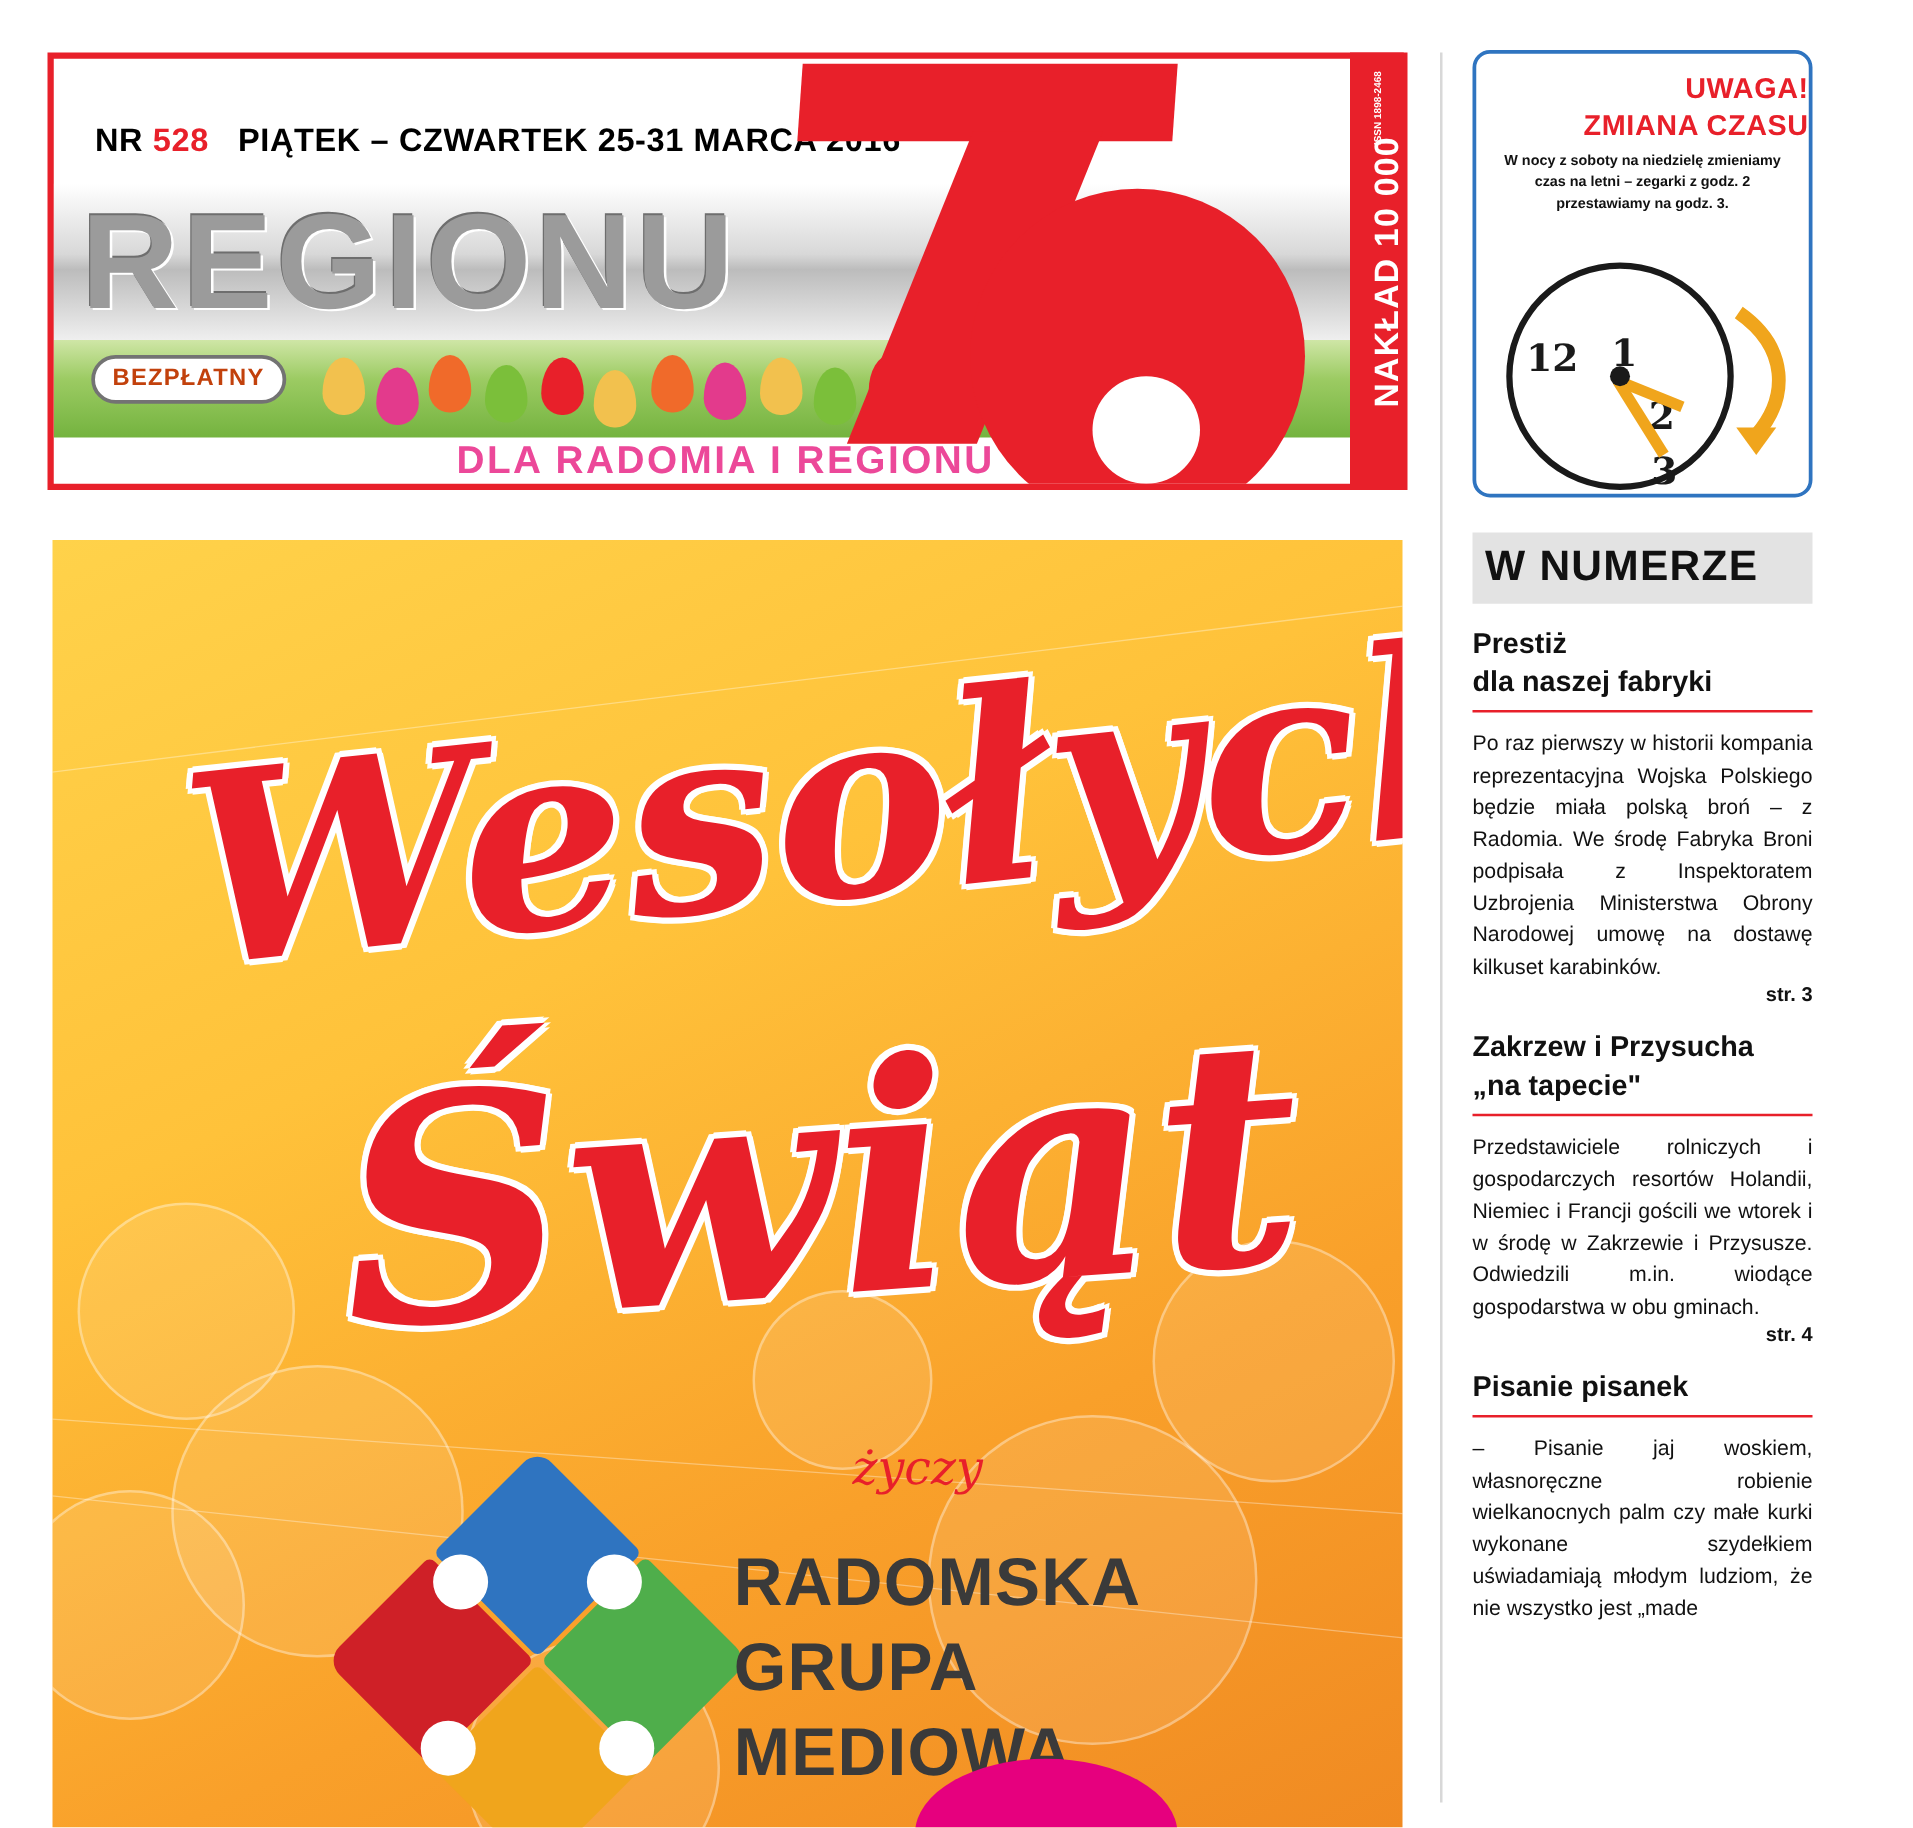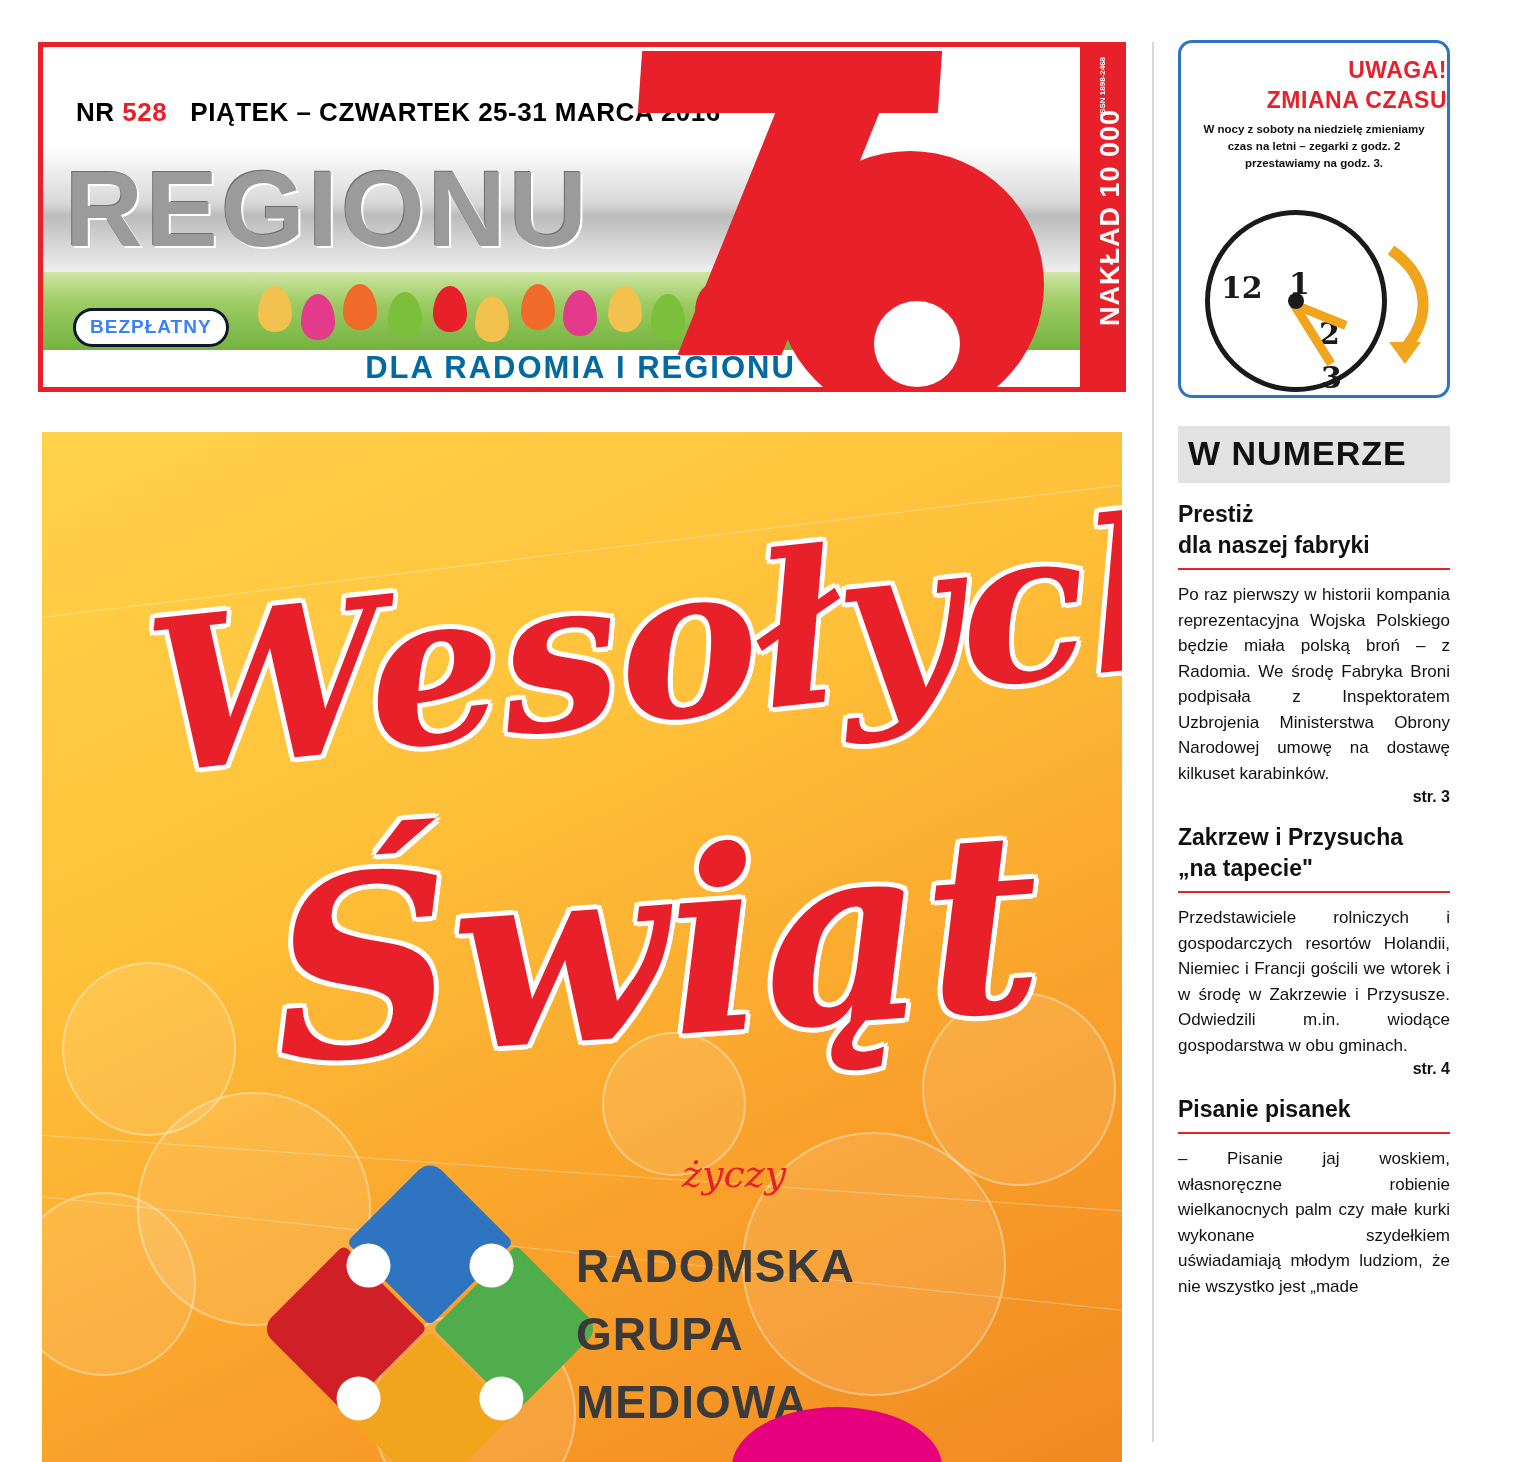--- a/index.html
+++ b/index.html
@@ -75,39 +75,38 @@
     width: 34px;
     height: 46px;
     border-radius: 50% 50% 48% 48% / 62% 62% 38% 38%;
     bottom: 14px;
   }
   .bezplatny {
     position: absolute;
     left: 30px;
     top: 237px;
     background: #ffffff;
-    border: 3px solid #0f172a;
+    border: 3px solid #737373;
     border-radius: 20px;
     padding: 5px 14px 6px 14px;
     font-size: 19px;
     font-weight: bold;
     letter-spacing: 1px;
-    color: #3b82f6;
-    margin-top: 24px;
+    color: #c2410c;
   }
   .dla-radomia {
     position: absolute;
     left: 0;
     top: 303px;
     width: 100%;
     text-align: center;
     font-size: 31px;
     font-weight: bold;
     letter-spacing: 2px;
-    color: #0369a1;
+    color: #ec4899;
   }
 
   
   .logo7 {
     position: absolute;
     right: 60px;
     top: -4px;
     width: 430px;
     height: 380px;
   }
@@ -249,23 +248,23 @@
     position: absolute;
     left: 640px;
     top: 720px;
     font-size: 38px;
     color: #e8202a;
     font-family: "DejaVu Serif", serif;
     font-style: italic;
   }
   .rgm-text {
     position: absolute;
-    left: 534px;
+    left: 545px;
     top: 800px;
-    font-size: 46px;
+    font-size: 54px;
     font-weight: bold;
     color: #3a3a3a;
     line-height: 68px;
     letter-spacing: 1px;
   }
   .puzzle-logo {
     position: absolute;
     left: 258px;
     top: 775px;
     width: 260px;

